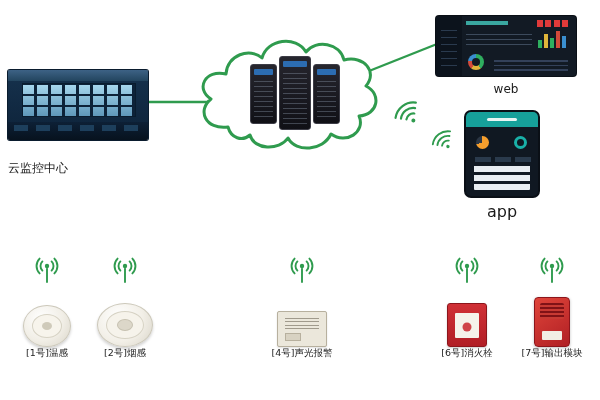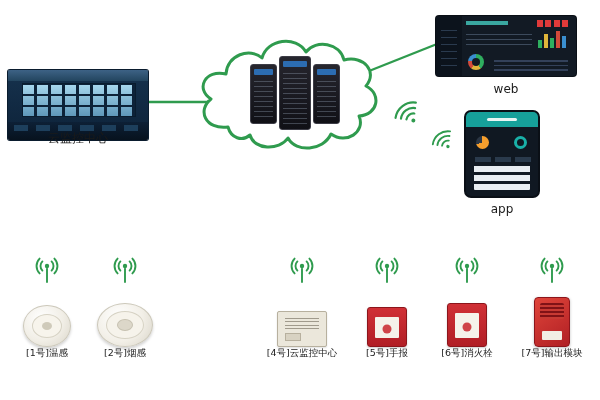--- a/index.html
+++ b/index.html
@@ -17,21 +17,21 @@
     border-radius:2px;overflow:hidden;z-index:2;box-shadow:0 0 0 1px #0a1c2e;}
   .mc-ceiling{position:absolute;left:0;top:0;right:0;height:11px;background:linear-gradient(#3d6285,#23455f);}
   .mc-screens{position:absolute;left:14px;top:13px;width:112px;height:32px;border:1px solid #091c2e;
     background:
       repeating-linear-gradient(0deg, rgba(13,34,56,0) 0 9px, #0d2238 9px 11px),
       repeating-linear-gradient(90deg, rgba(13,34,56,0) 0 11px, #0d2238 11px 14px),
       linear-gradient(#a8d8ee,#5f98ba);}
   .mc-desks{position:absolute;left:0;bottom:0;right:0;height:18px;background:linear-gradient(#0d2036,#07121e);}
   .mc-desks::before{content:"";position:absolute;left:6px;top:3px;right:6px;height:6px;
     background:repeating-linear-gradient(90deg,#1d3f5c 0 14px, transparent 14px 22px);}
-  .mc-label{left:8px;top:130px;width:140px;text-align:center;font-size:12px;color:#1a1a1a;z-index:2;}
+  .mc-label{left:8px;top:160px;width:140px;font-size:12px;color:#1a1a1a;z-index:2;}
 
   
   .cloud{left:193px;top:22px;z-index:2;}
   .cloud path{fill:#ffffff;stroke:#2f9b4e;stroke-width:3;stroke-linejoin:round;stroke-linecap:round;}
   .server{position:absolute;background:linear-gradient(#26262e,#101016);border:1px solid #3c3c46;
     border-radius:3px;z-index:3;}
   .server::before{content:"";position:absolute;left:3px;right:3px;top:12px;bottom:4px;
     background:repeating-linear-gradient(transparent 0 4px, rgba(150,165,185,.35) 4px 5px);}
   .server::after{content:"";position:absolute;left:3px;right:3px;top:4px;height:6px;background:#2e7fd4;opacity:.8;border-radius:1px;}
   .srv-1{left:250px;top:64px;width:25px;height:58px;}
@@ -65,21 +65,21 @@
   .ap-header::after{content:"";position:absolute;left:50%;top:6px;transform:translateX(-50%);width:30px;height:3px;
     background:#e8f5f4;border-radius:2px;}
   .ap-gauge-orange{position:absolute;left:10px;top:24px;width:13px;height:13px;border-radius:50%;
     background:conic-gradient(#f59e2d 0 70%, #2b3644 70% 100%);}
   .ap-gauge-teal{position:absolute;right:11px;top:24px;width:13px;height:13px;border-radius:50%;
     border:3px solid #19b0a8;box-sizing:border-box;}
   .ap-chips{position:absolute;left:9px;top:45px;width:56px;height:5px;
     background:repeating-linear-gradient(90deg,#2a3a4c 0 16px, transparent 16px 20px);}
   .ap-rows{position:absolute;left:8px;right:8px;bottom:6px;height:27px;
     background:repeating-linear-gradient(transparent 0 3px,#e8edf2 3px 9px);border-radius:1px;}
-  .app-label{left:464px;top:202px;width:76px;text-align:center;font-size:12px;color:#1a1a1a;z-index:2;}
+  .app-label{left:464px;top:202px;width:76px;text-align:center;font-size:16px;color:#1a1a1a;z-index:2;}
 
   
   .wifi{z-index:2;}
   .wifi path{fill:none;stroke:#2f9b4e;stroke-width:2.2;stroke-linecap:round;}
   .wifi circle{fill:#2f9b4e;}
 
   
   .dev-col{top:256px;width:90px;display:flex;flex-direction:column;align-items:center;z-index:2;}
   .antenna path{fill:none;stroke:#2f9b4e;stroke-width:1.9;stroke-linecap:round;}
   .antenna circle{fill:#2f9b4e;}
@@ -226,37 +226,23 @@
       <circle cx="13" cy="10" r="2.2"></circle>
       <path d="M8.4,5.4 A6.5,6.5 0 0 0 8.4,14.6"></path>
       <path d="M17.6,5.4 A6.5,6.5 0 0 1 17.6,14.6"></path>
       <path d="M5.6,2.6 A10.5,10.5 0 0 0 5.6,17.4"></path>
       <path d="M20.4,2.6 A10.5,10.5 0 0 1 20.4,17.4"></path>
       <path d="M13,12.6 L13,26"></path>
     </svg>
     <div class="dev-slot">
         <div class="dev-module"></div>
       </div>
-    <div class="dev-label">[4号]云监控中心</div>
-  </div>
-
-  <div class="abs dev-col" style="left:342px">
-    <svg class="antenna" width="26" height="27" viewBox="0 0 26 27">
-      <circle cx="13" cy="10" r="2.2"></circle>
-      <path d="M8.4,5.4 A6.5,6.5 0 0 0 8.4,14.6"></path>
-      <path d="M17.6,5.4 A6.5,6.5 0 0 1 17.6,14.6"></path>
-      <path d="M5.6,2.6 A10.5,10.5 0 0 0 5.6,17.4"></path>
-      <path d="M20.4,2.6 A10.5,10.5 0 0 1 20.4,17.4"></path>
-      <path d="M13,12.6 L13,26"></path>
-    </svg>
-    <div class="dev-slot">
-        <div class="dev-callpoint"></div>
-      </div>
-    <div class="dev-label">[5号]手报</div>
-  </div>
+    <div class="dev-label">[4号]声光报警</div>
+  </div>
+
 
   <div class="abs dev-col" style="left:422px">
     <svg class="antenna" width="26" height="27" viewBox="0 0 26 27">
       <circle cx="13" cy="10" r="2.2"></circle>
       <path d="M8.4,5.4 A6.5,6.5 0 0 0 8.4,14.6"></path>
       <path d="M17.6,5.4 A6.5,6.5 0 0 1 17.6,14.6"></path>
       <path d="M5.6,2.6 A10.5,10.5 0 0 0 5.6,17.4"></path>
       <path d="M20.4,2.6 A10.5,10.5 0 0 1 20.4,17.4"></path>
       <path d="M13,12.6 L13,26"></path>
     </svg>

